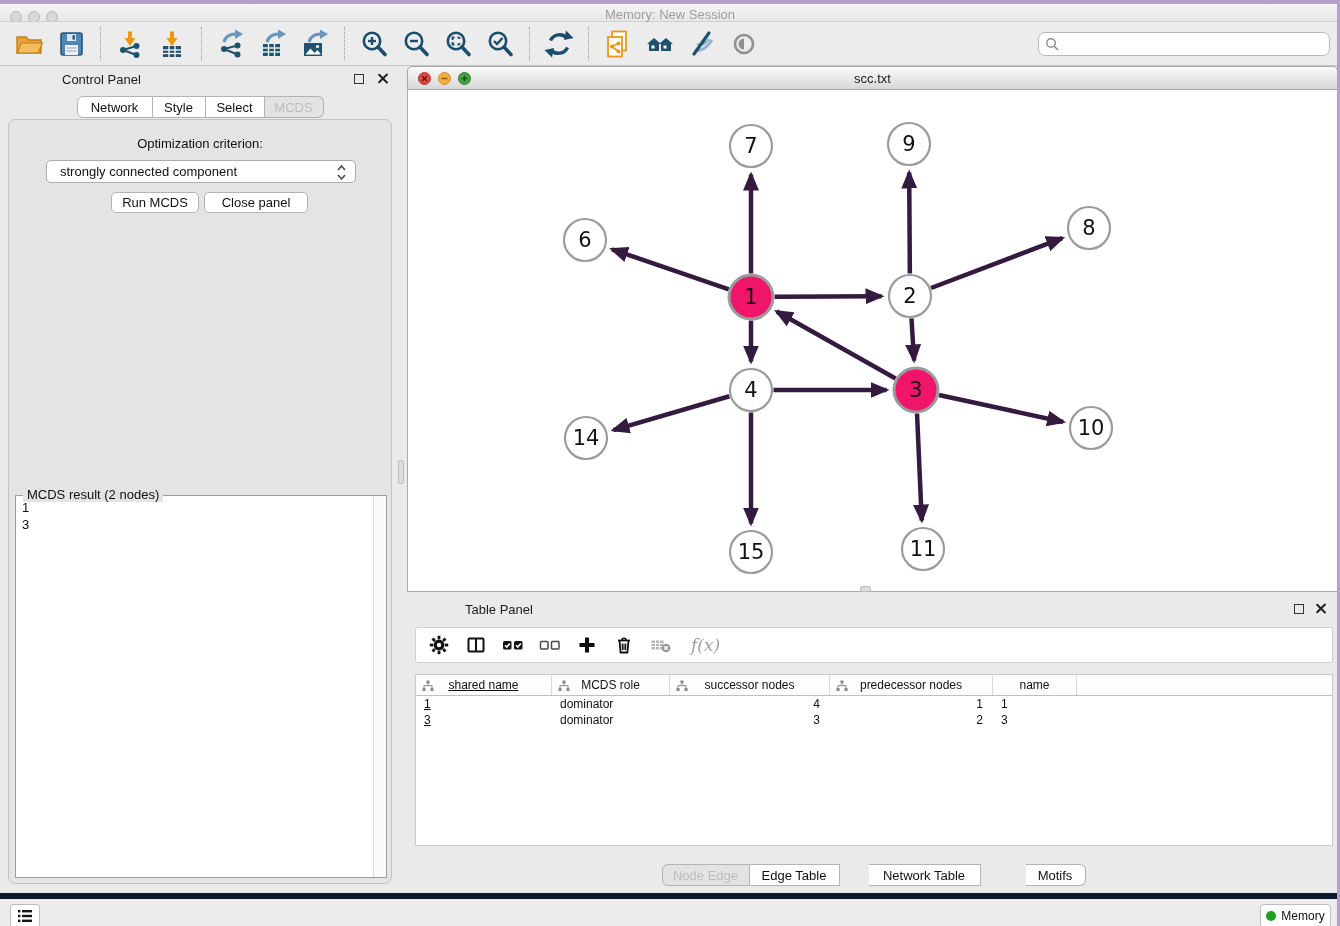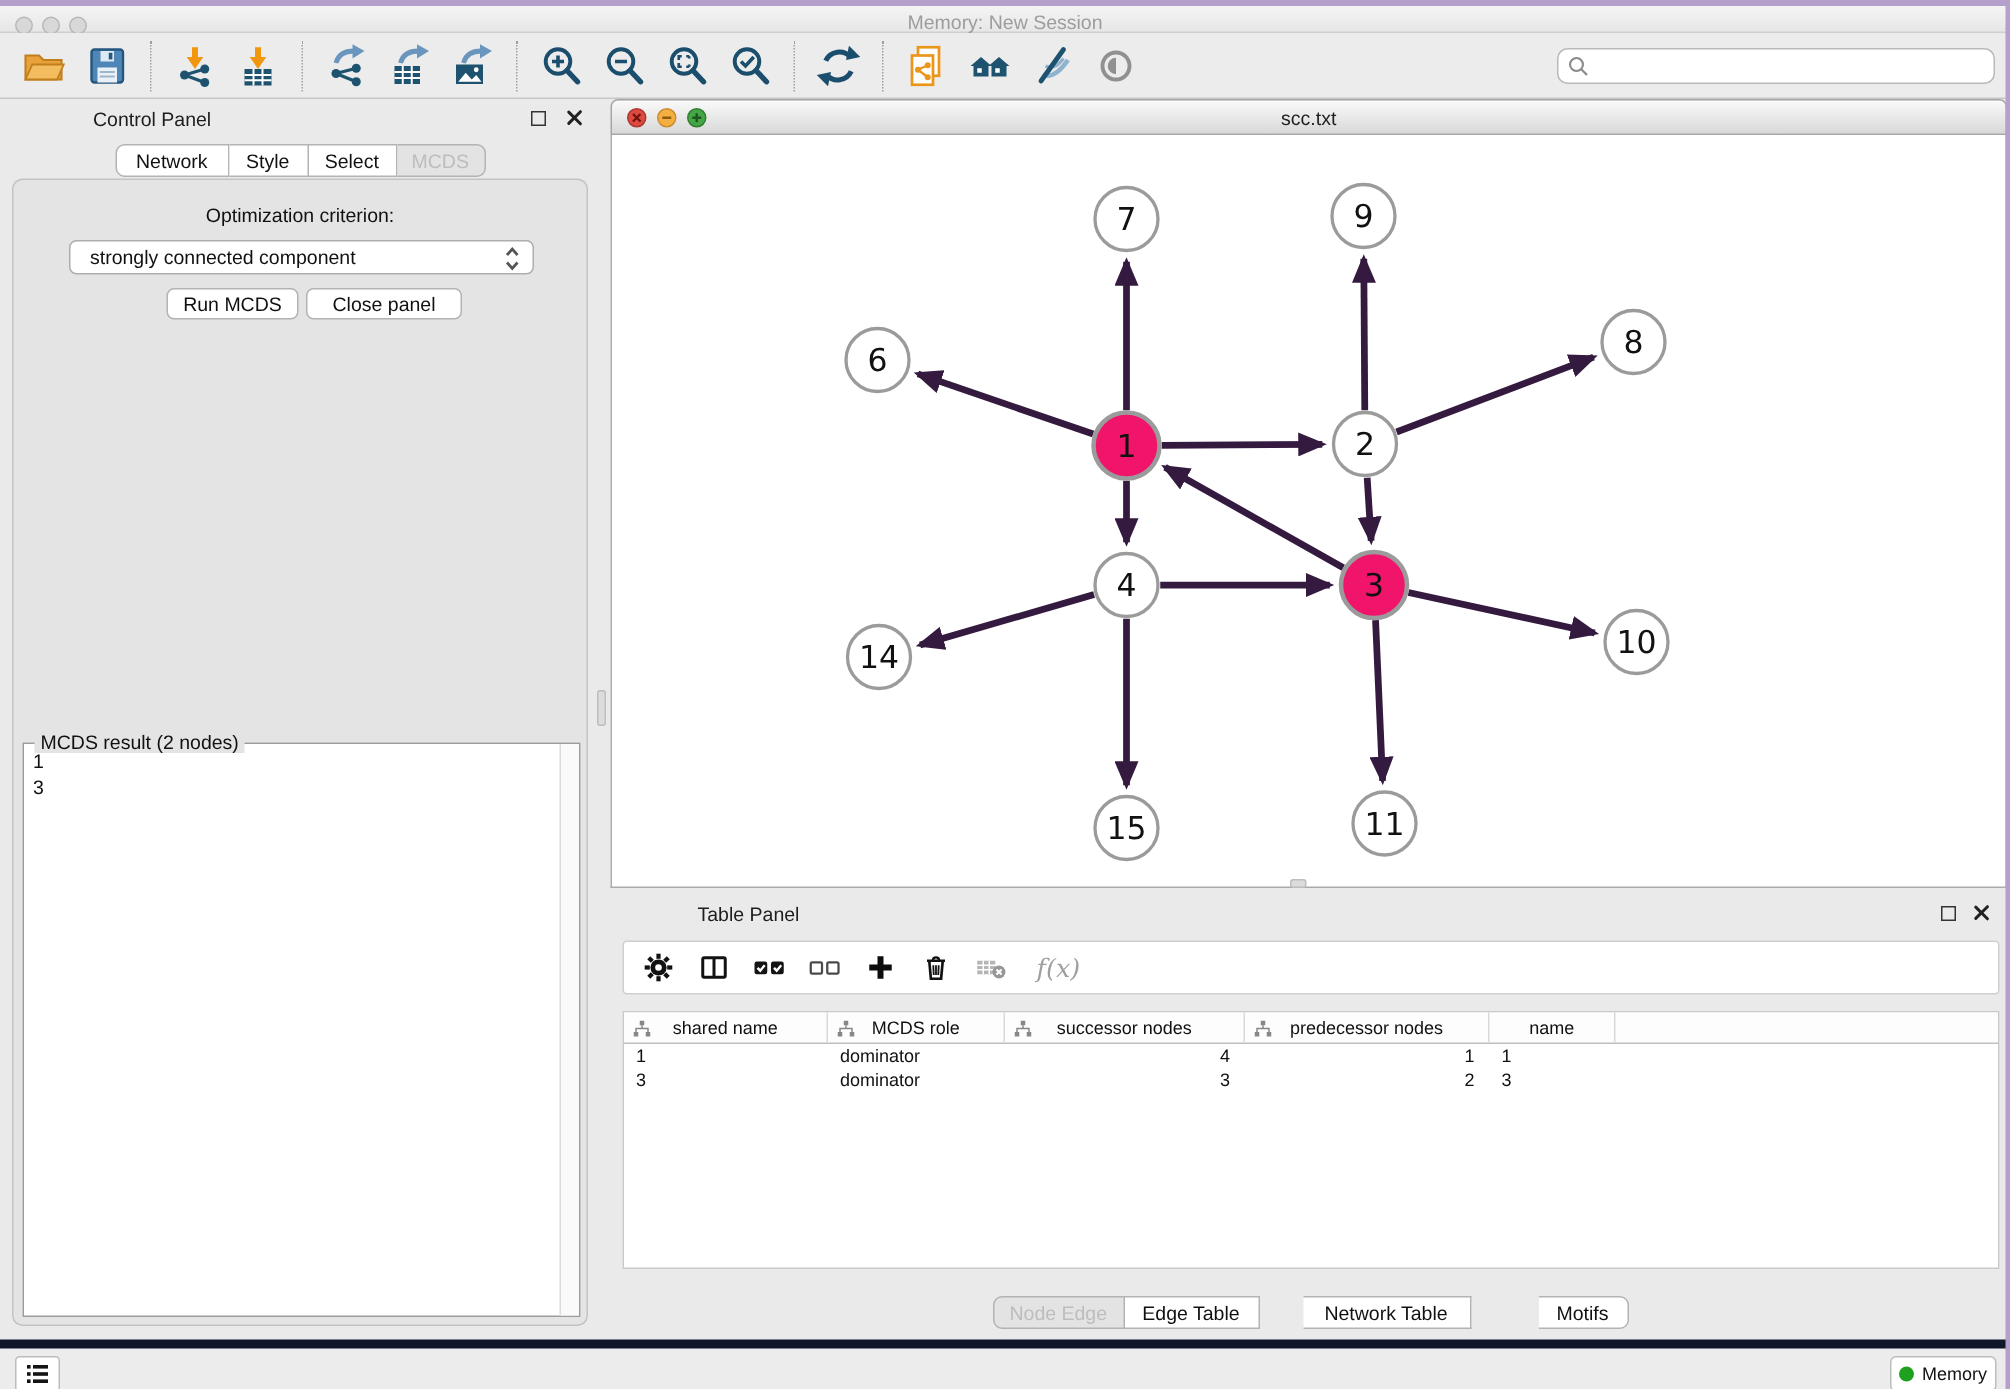--- a/index.html
+++ b/index.html
@@ -89,21 +89,21 @@
 
   .table-box { position:absolute; left:415px; top:674px; width:918px; height:172px; background:#fff;
     border:1px solid #C9C9C9; }
   .thead { display:flex; height:21px; border-bottom:1px solid #BFBFBF; background:#FDFDFD; }
   .th { position:relative; border-right:1px solid #D9D9D9; display:flex; align-items:center;
     justify-content:center; font-size:12px; color:#111; }
   .th .hicon { position:absolute; left:6px; top:5px; }
   .trow { display:flex; height:16px; font-size:12px; color:#111; }
   .td { padding-left:8px; display:flex; align-items:center; }
   .td.num { justify-content:flex-end; padding-right:10px; }
-  .c0 { width:136px; } .c1 { width:118px; } .c2 { width:160px; } .c3 { width:163px; } .c4 { width:84px; }
+  .c0 { width:136px;text-decoration:underline; } .c1 { width:118px; } .c2 { width:160px; } .c3 { width:163px; } .c4 { width:84px; }
 
   .tp-tabs { position:absolute; left:407px; top:864px; width:933px; height:22px;
     display:flex; justify-content:center; }
 
   
   .statusbar { position:absolute; left:0; top:893px; width:1340px; height:33px; background:#ECECEC;
     border-top:6px solid #0f172a; }
   .list-btn { position:absolute; left:10px; top:5px; width:30px; height:24px; background:#fff;
     border:1px solid #bdbdbd; border-radius:3px; display:flex; align-items:center; justify-content:center; }
   .mem-btn { position:absolute; right:9px; top:5px; width:71px; height:24px; background:#fff;

